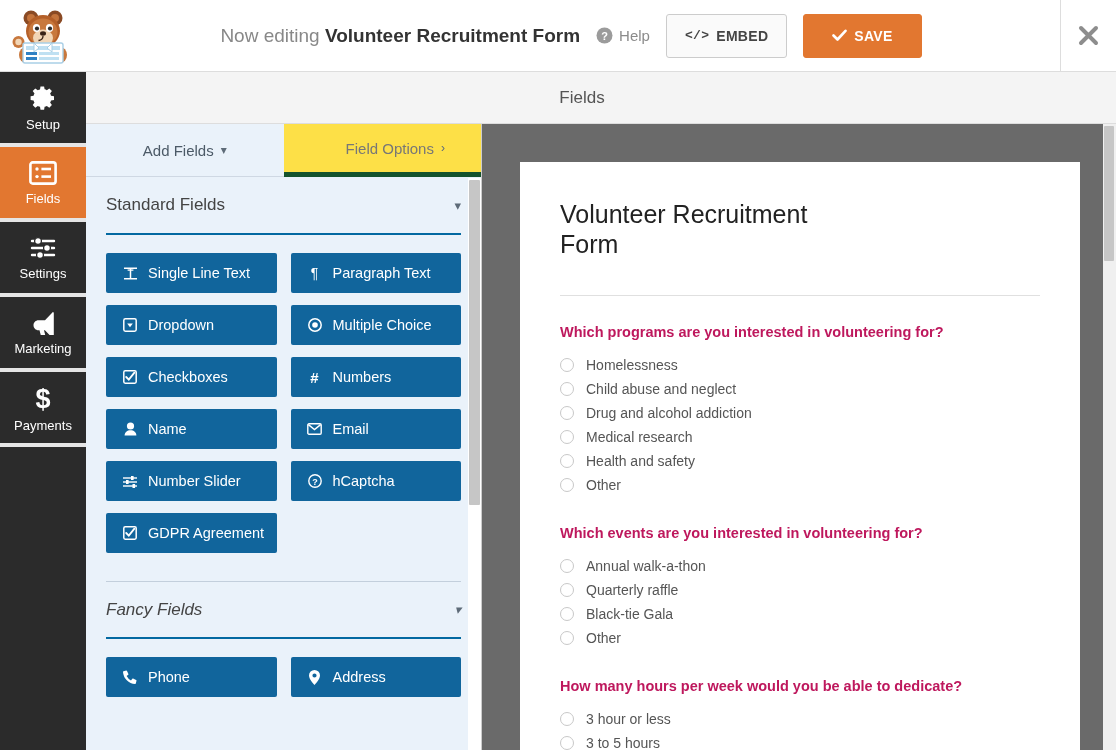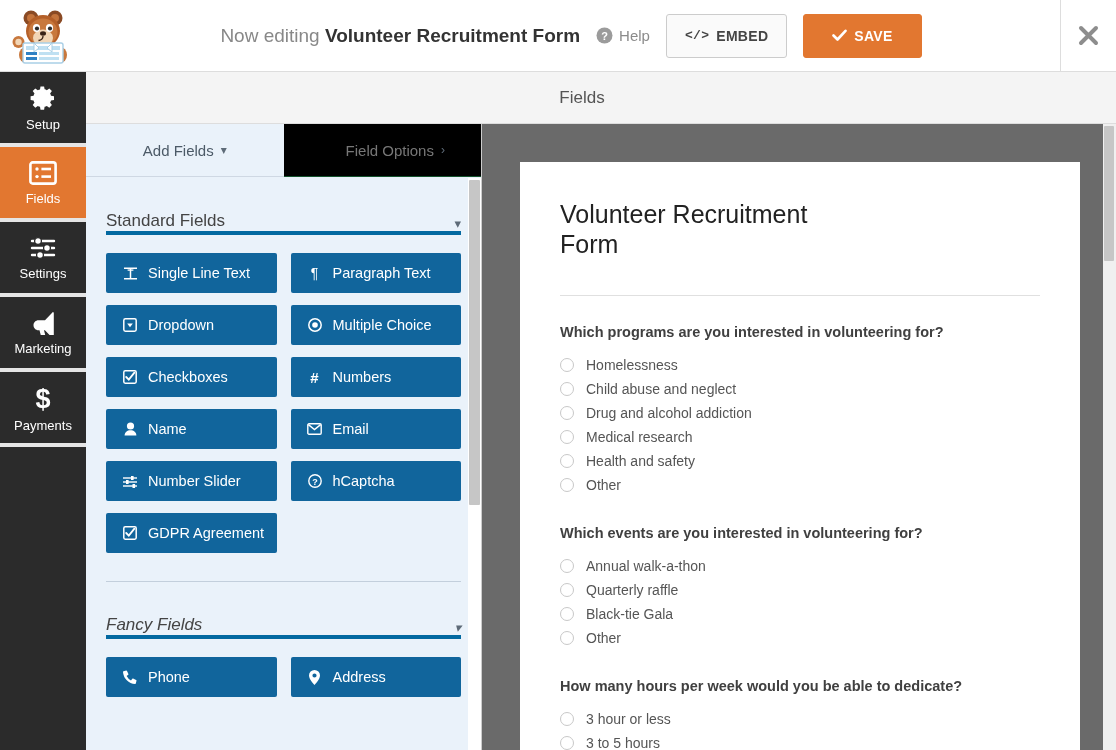--- a/index.html
+++ b/index.html
@@ -79,28 +79,28 @@
   .leftpanel {
     position: absolute; top: 124px; left: 86px; width: 396px; height: 626px;
     background: #eaf2fa; border-right: 1px solid #cccccc; overflow: hidden;
   }
   .tabs { display: flex; height: 53px; border-bottom: 1px solid #cfd8e3; }
   .tab {
     flex: 1 1 50%; display: flex; align-items: center; justify-content: center;
     gap: 7px; font-size: 15px; cursor: pointer; color: #4c5a67;
     background: #eaf2fa;
   }
-  .tab.active { background: #000000; color: #777777; border-bottom: 1px solid #14532d; margin-bottom: -1px; padding-left: 26px; }
+  .tab.active { background: #fde047; color: #777777; border-bottom: 5px solid #14532d; margin-bottom: -1px; padding-left: 26px; }
   .tab .chev { font-size: 12px; color: #5e6b78; }
 
   .panel-body { padding: 0 20px; }
   .section-head {
-    display: flex; align-items: flex-end; justify-content: space-between;
+    display: flex; align-items: center; justify-content: space-between;
     height: 58px; font-size: 17px; color: #444444;
-    border-bottom: 4px solid #0369a1; cursor: pointer; gap: 14px;
+    border-bottom: 2px solid #0369a1; cursor: pointer; gap: 14px;
   }
   .section-head.with-top { border-top: 1px solid #c3cfdc; }
   .section-head .chev { color: #5e6b78; font-size: 13px; }
 
   .field-grid {
     display: grid; grid-template-columns: 1fr 1fr; gap: 12px 14px;
     padding: 18px 0 10px 0;
   }
   .field-btn {
     background: #11659c; color: #ffffff; border: none; border-radius: 2px;
@@ -129,21 +129,21 @@
   .form-card {
     position: absolute; top: 38px; left: 38px; width: 560px; min-height: 640px;
     background: #ffffff; padding: 38px 40px 20px 40px;
   }
   .form-title {
     font-size: 25px; color: #222222; font-weight: 400; line-height: 1.18;
     max-width: 300px;
   }
   .title-rule { border-top: 1px solid #e0e0e0; margin: 36px 0 0 0; }
   .q-block { margin-top: 28px; }
-  .q-label { font-size: 14.5px; color: #404040; font-weight: 700; margin-bottom: 13px; }
+  .q-label { font-size: 14.5px; color: #be185d; font-weight: 700; margin-bottom: 13px; }
   .opt-row { display: flex; align-items: center; gap: 12px; height: 24px; }
   .radio {
     width: 14px; height: 14px; border: 1px solid #c8c8c8;
     border-radius: 50%; background: #ffffff; flex: 0 0 14px;
   }
   .opt-label { font-size: 14px; color: #555555; }
 
   
   .pv-scroll-track {
     position: absolute; top: 124px; left: 1103px; width: 13px; height: 626px;

